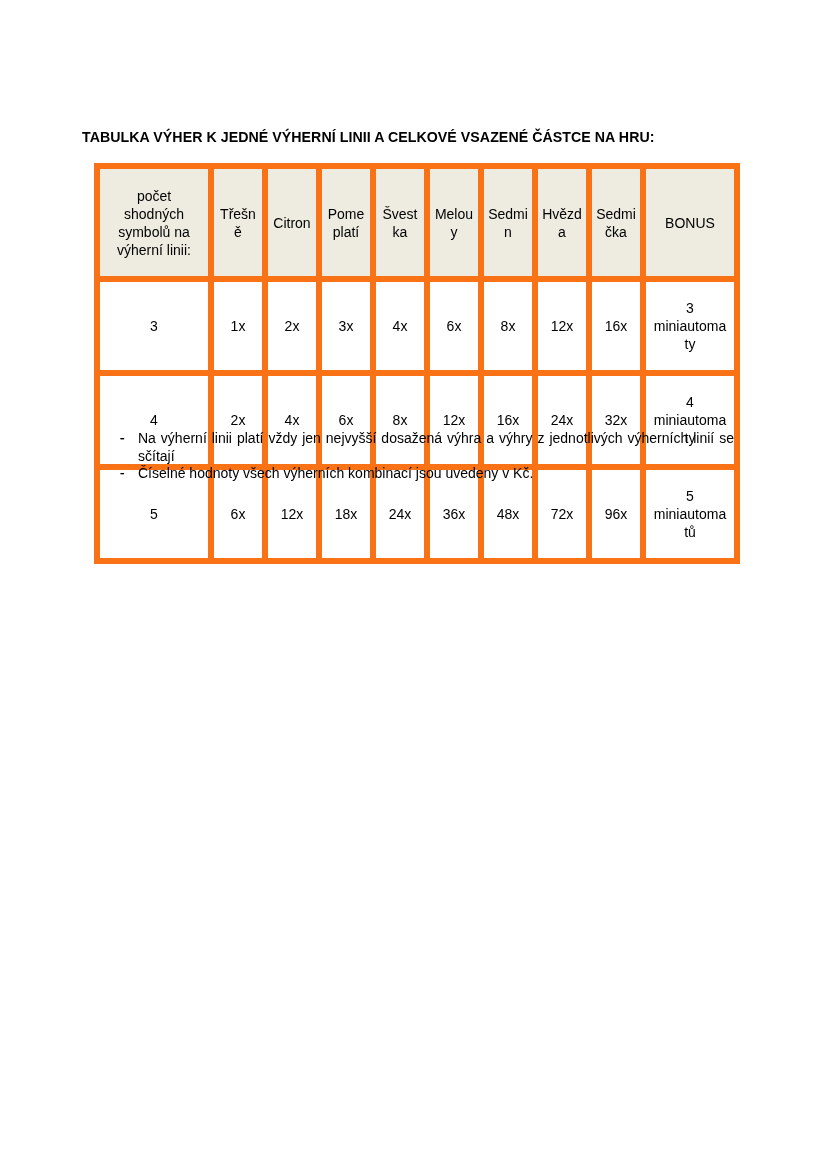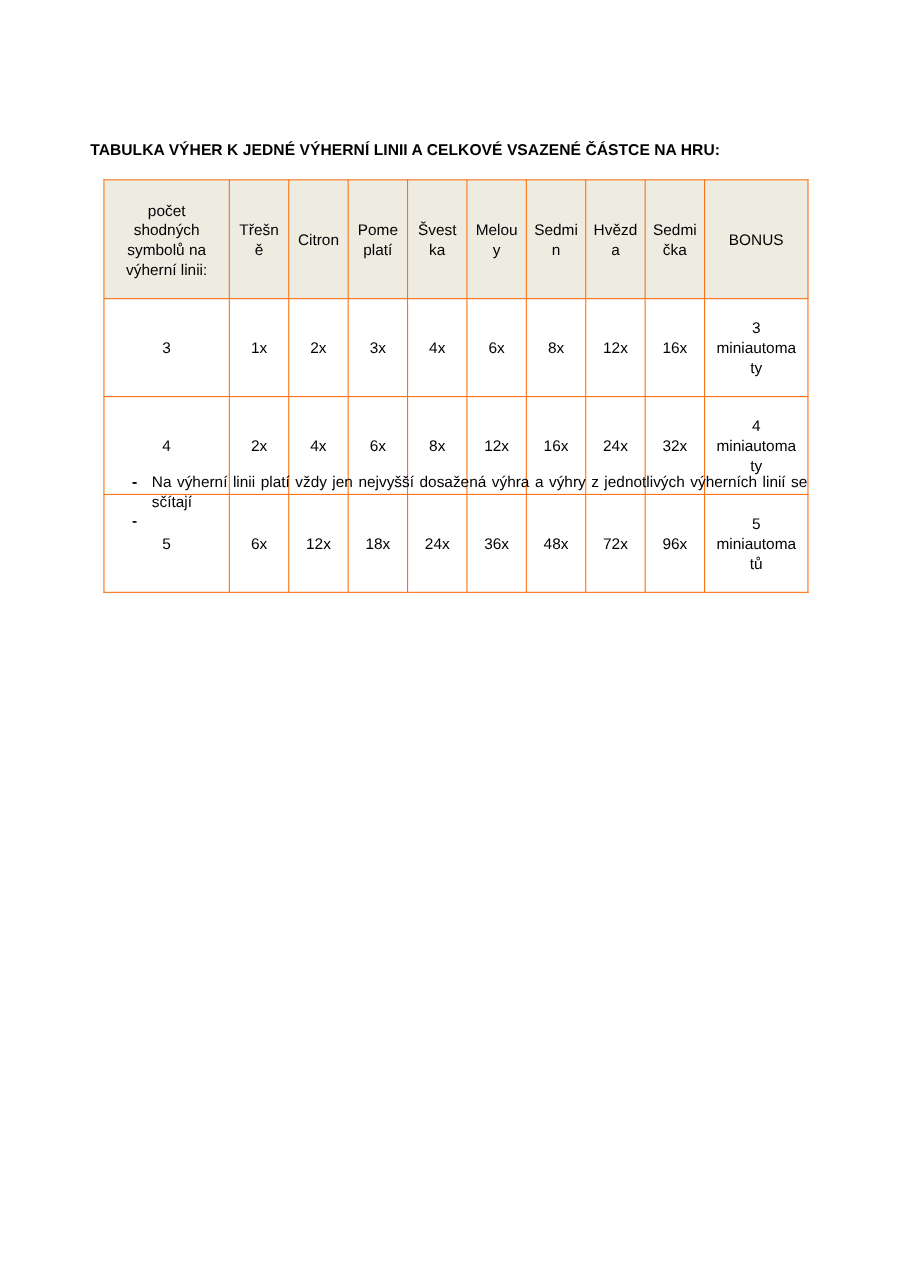--- a/index.html
+++ b/index.html
@@ -2,21 +2,21 @@
 <html><head>
 <meta charset="utf-8">
 <style>
   html, body { margin: 0; padding: 0; background: #ffffff; }
   body { width: 827px; height: 1169px; position: relative; overflow: hidden;
          font-family: "Liberation Sans", sans-serif; color: #000; }
   .title { position: absolute; left: 82px; top: 129px; font-weight: bold; font-size: 14.2px;
            letter-spacing: 0.05px; white-space: nowrap; }
   table.wins { position: absolute; left: 94px; top: 163px; border-collapse: collapse;
                width: 640px; table-layout: fixed; font-size: 14px; }
-  table.wins td, table.wins th { border: 1px solid #f97316; text-align: center; vertical-align: middle;
+  table.wins td, table.wins th { border: 6px solid #f97316; text-align: center; vertical-align: middle;
                padding: 16px 2px; line-height: 18px; font-weight: normal; }
   table.wins thead th { background: #eeece1; height: 75px; }
   table.wins tbody td { height: 56px; }
   .defs { position: absolute; left: 98px; top: 430px; width: 636px; font-size: 14px; line-height: 17.5px; }
   .defs ul { list-style: none; margin: 0; padding: 0; }
   .defs li { position: relative; padding-left: 40px; text-align: justify; }
   .defs li .dash { position: absolute; left: 22px; top: 0; }
 </style>
 </head>
 <body>
@@ -142,15 +142,16 @@
     </li>
     <li>
       <span class="dash">-</span>
       <span>Na výherní linii platí vždy jen nejvyšší dosažená výhra a výhry z jednotlivých výherních linií se sčítají</span>
     </li>
     <li>
       <span class="dash">-</span>
     </li>
     <li>
       <span class="dash">-</span>
+      <span>Číselné hodnoty všech výherních kombinací jsou uvedeny v Kč.</span>
     </li>
   </ul>
 </div>
 
 </body></html>

